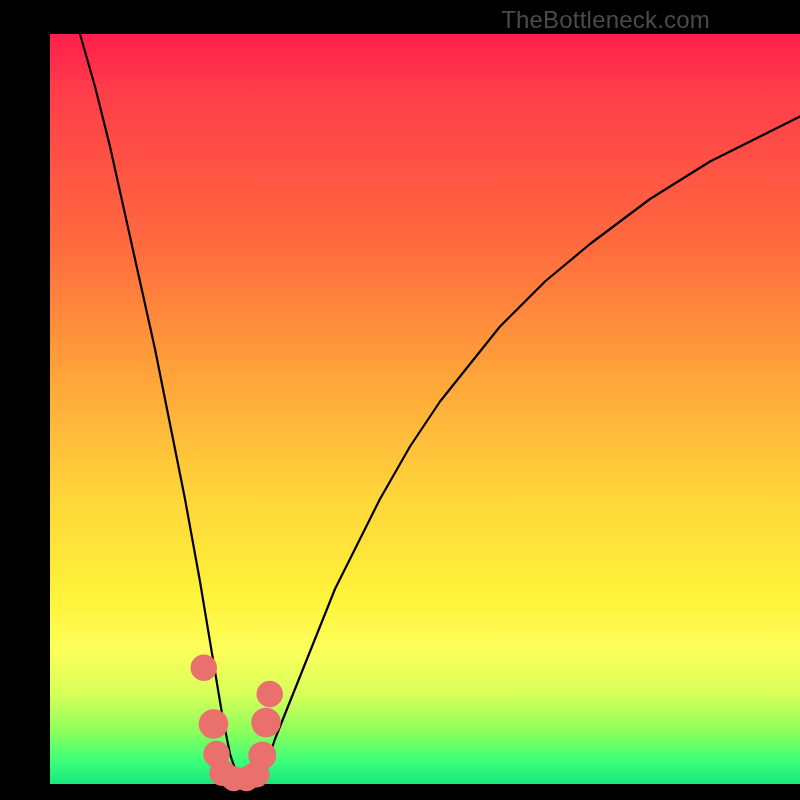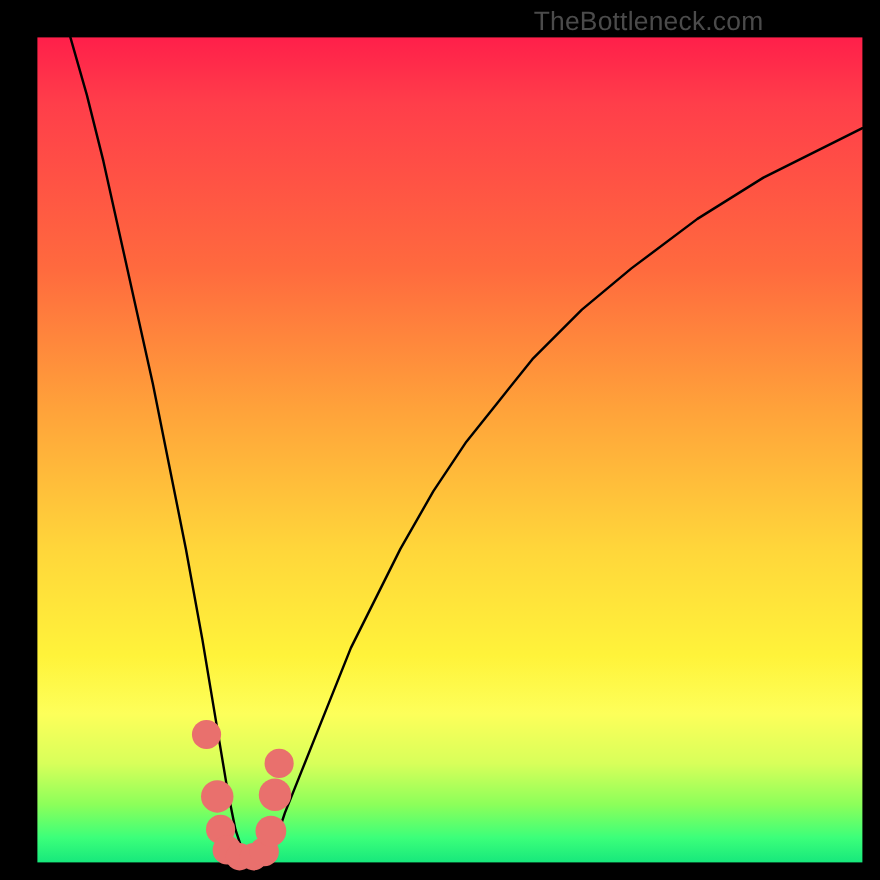--- a/index.html
+++ b/index.html
@@ -6,21 +6,21 @@
     margin: 0;
     padding: 0;
     width: 800px;
     height: 800px;
     background: #000;
     overflow: hidden;
     font-family: Arial, Helvetica, sans-serif;
   }
   .frame {
     position: absolute;
-    left: 0;
+    left: 16px;
     top: 0;
     width: 708px;
     height: 800px;
     background: #000;
   }
   .plot-area {
     position: absolute;
     left: 34px;
     top: 34px;
     width: 750px;

